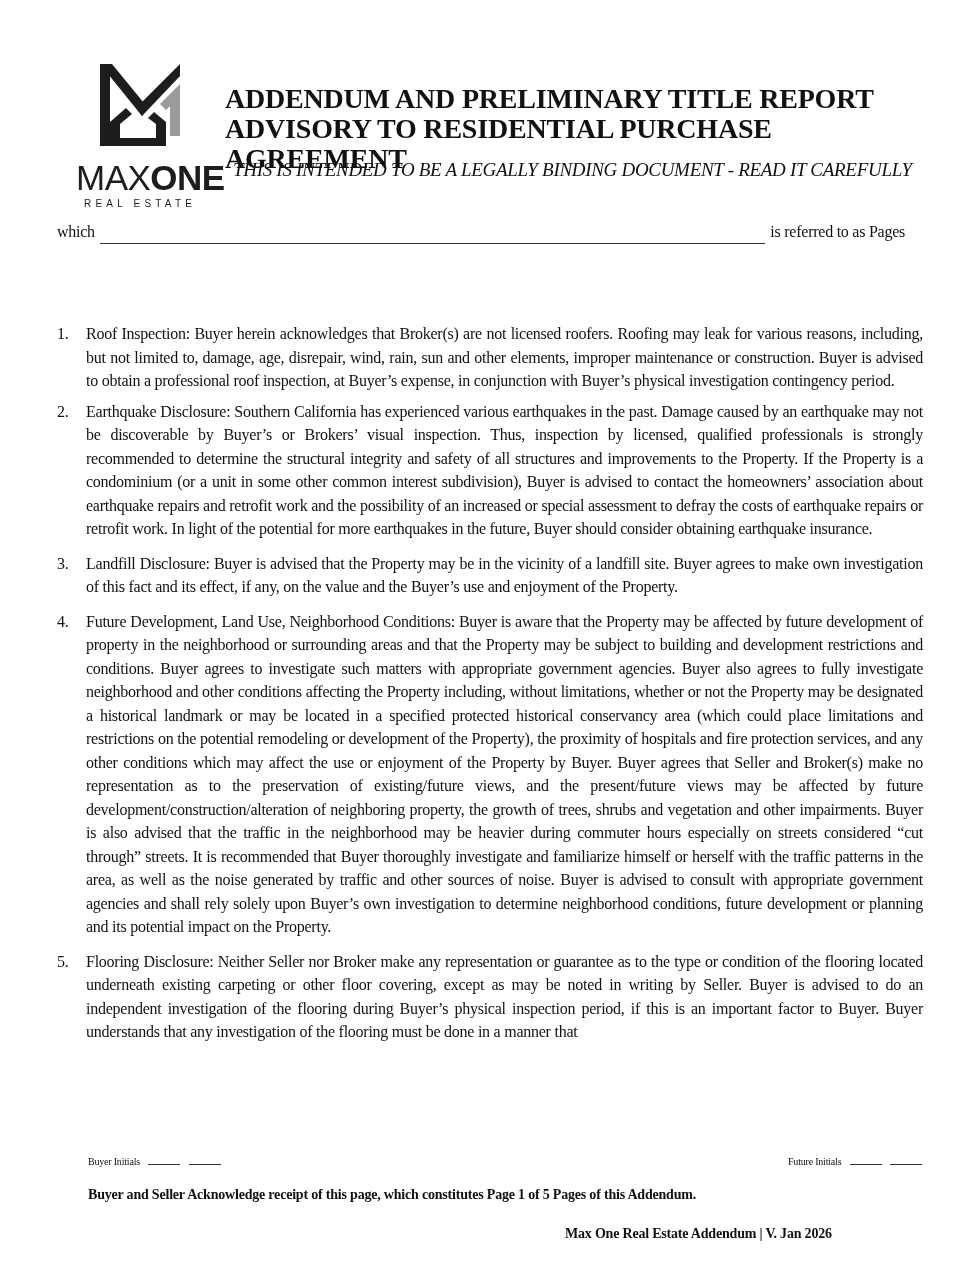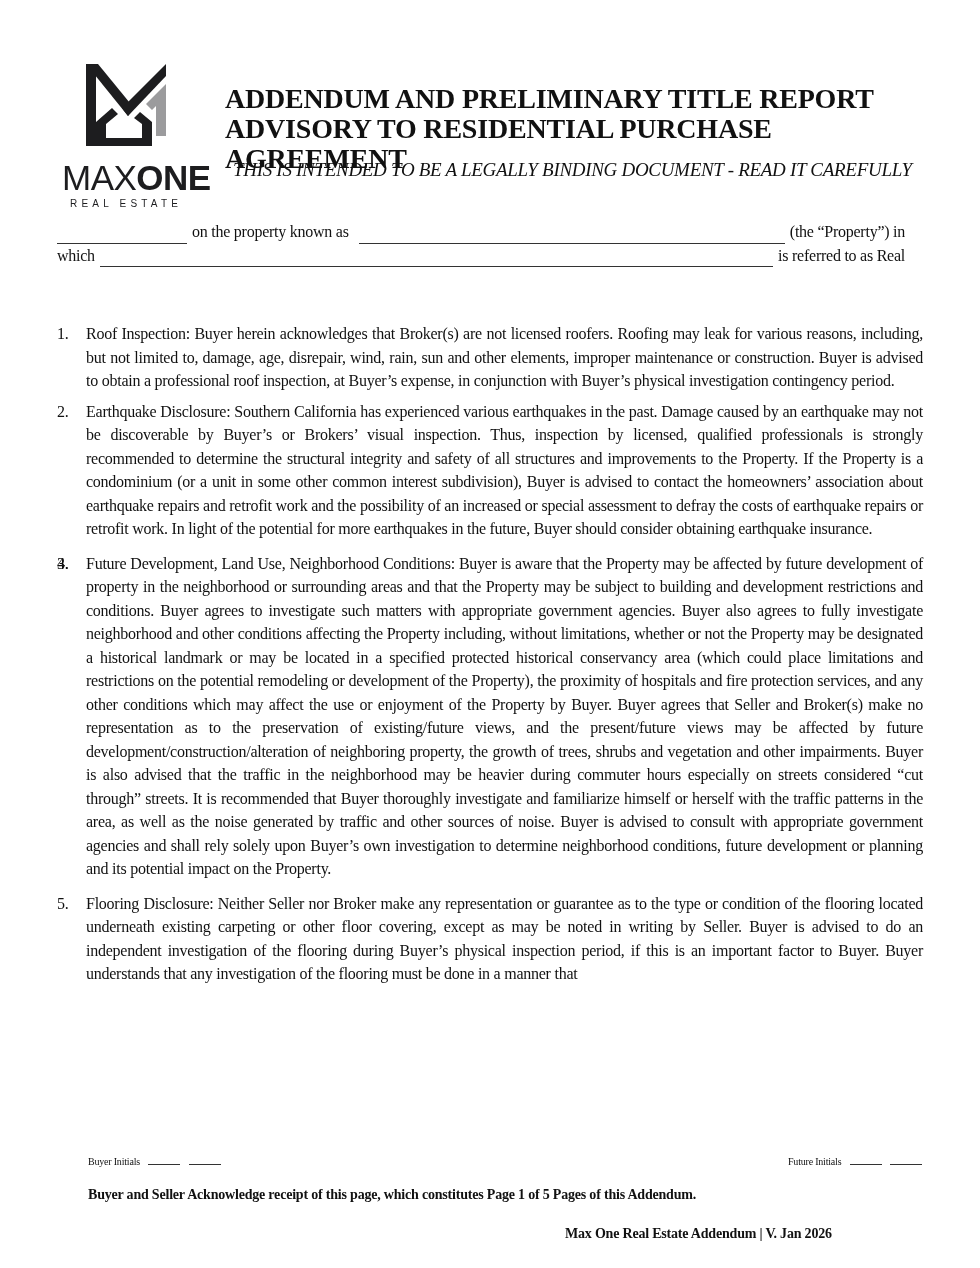--- a/index.html
+++ b/index.html
@@ -1,18 +1,18 @@
 <!DOCTYPE html>
 <html><head>
 <meta charset="utf-8">
 <style>
   html, body { margin: 0; padding: 0; background: #ffffff; }
   body { width: 980px; height: 1268px; position: relative; overflow: hidden;
          font-family: "Liberation Serif", "DejaVu Serif", serif; color: #111; }
-  .logo { position: absolute; left: 58px; top: 58px; width: 146px; height: 150px; }
+  .logo { position: absolute; left: 72px; top: 58px; width: 146px; height: 150px; }
   .logo svg { position: absolute; left: 24px; top: 2px; }
   .logo-word { position: absolute; left: 4px; top: 102px; font-family: "Liberation Sans", "DejaVu Sans", sans-serif;
                font-size: 35px; letter-spacing: -0.5px; color: #1d1d1f; line-height: 1; white-space: nowrap; }
   .logo-word .max { font-weight: 300; }
   .logo-word .one { font-weight: 700; }
   .logo-sub { position: absolute; left: 12px; top: 140px; font-family: Liberation Sans, sans-serif;
               font-size: 10px; letter-spacing: 4.2px; color: #1d1d1f; white-space: nowrap; }
 
   .title { position: absolute; left: 225px; top: 84px; width: 710px; font-weight: 700; font-size: 28px;
            line-height: 30px; margin: 0; letter-spacing: -0.2px; }
@@ -58,43 +58,38 @@
   </svg>
   <div class="logo-word"><span class="max">MAX</span><span class="one">ONE</span></div>
   <div class="logo-sub">REAL ESTATE</div>
 </div>
 
 <h1 class="title">ADDENDUM AND PRELIMINARY TITLE REPORT ADVISORY TO RESIDENTIAL PURCHASE AGREEMENT</h1>
 <p class="subtitle">THIS IS INTENDED TO BE A LEGALLY BINDING DOCUMENT - READ IT CAREFULLY</p>
 
 <div class="intro body-text">
   <div class="intro-line">
-    <span class="blank" style="width:130px;margin-left:0;"></span>
-    <span>on the property known as</span>
-    <span class="blank flex-fill" style="margin-left:10px;"></span>
-    <span>(the “Property”) in</span>
-  </div>
-  <div class="intro-line">
     <span>which</span>
     <span class="blank flex-fill"></span>
-    <span>is referred to as Real</span>
+    <span>is referred to as Pages</span>
   </div>
 </div>
 
 <ol class="clauses body-text">
   <li class="clause c1">
     <span class="num">1.</span>
     <span>Roof Inspection: Buyer herein acknowledges that Broker(s) are not licensed roofers. Roofing may leak for various reasons, including, but not limited to, damage, age, disrepair, wind, rain, sun and other elements, improper maintenance or construction. Buyer is advised to obtain a professional roof inspection, at Buyer’s expense, in conjunction with Buyer’s physical investigation contingency period.</span>
   </li>
   <li class="clause c2">
     <span class="num">2.</span>
     <span>Earthquake Disclosure: Southern California has experienced various earthquakes in the past. Damage caused by an earthquake may not be discoverable by Buyer’s or Brokers’ visual inspection. Thus, inspection by licensed, qualified professionals is strongly recommended to determine the structural integrity and safety of all structures and improvements to the Property. If the Property is a condominium (or a unit in some other common interest subdivision), Buyer is advised to contact the homeowners’ association about earthquake repairs and retrofit work and the possibility of an increased or special assessment to defray the costs of earthquake repairs or retrofit work. In light of the potential for more earthquakes in the future, Buyer should consider obtaining earthquake insurance.</span>
   </li>
   <li class="clause c3">
     <span class="num">3.</span>
+    <span>Landfill Disclosure: Buyer is advised that the Property may be in the vicinity of a landfill site. Buyer agrees to make own investigation of this fact and its effect, if any, on the value and the Buyer’s use and enjoyment of the Property.</span>
   </li>
   <li class="clause c4">
     <span class="num">4.</span>
     <span>Future Development, Land Use, Neighborhood Conditions: Buyer is aware that the Property may be affected by future development of property in the neighborhood or surrounding areas and that the Property may be subject to building and development restrictions and conditions. Buyer agrees to investigate such matters with appropriate government agencies. Buyer also agrees to fully investigate neighborhood and other conditions affecting the Property including, without limitations, whether or not the Property may be designated a historical landmark or may be located in a specified protected historical conservancy area (which could place limitations and restrictions on the potential remodeling or development of the Property), the proximity of hospitals and fire protection services, and any other conditions which may affect the use or enjoyment of the Property by Buyer. Buyer agrees that Seller and Broker(s) make no representation as to the preservation of existing/future views, and the present/future views may be affected by future development/construction/alteration of neighboring property, the growth of trees, shrubs and vegetation and other impairments. Buyer is also advised that the traffic in the neighborhood may be heavier during commuter hours especially on streets considered “cut through” streets. It is recommended that Buyer thoroughly investigate and familiarize himself or herself with the traffic patterns in the area, as well as the noise generated by traffic and other sources of noise. Buyer is advised to consult with appropriate government agencies and shall rely solely upon Buyer’s own investigation to determine neighborhood conditions, future development or planning and its potential impact on the Property.</span>
   </li>
   <li class="clause c5">
     <span class="num">5.</span>
     <span>Flooring Disclosure: Neither Seller nor Broker make any representation or guarantee as to the type or condition of the flooring located underneath existing carpeting or other floor covering, except as may be noted in writing by Seller. Buyer is advised to do an independent investigation of the flooring during Buyer’s physical inspection period, if this is an important factor to Buyer. Buyer understands that any investigation of the flooring must be done in a manner that</span>
   </li>
 </ol>

